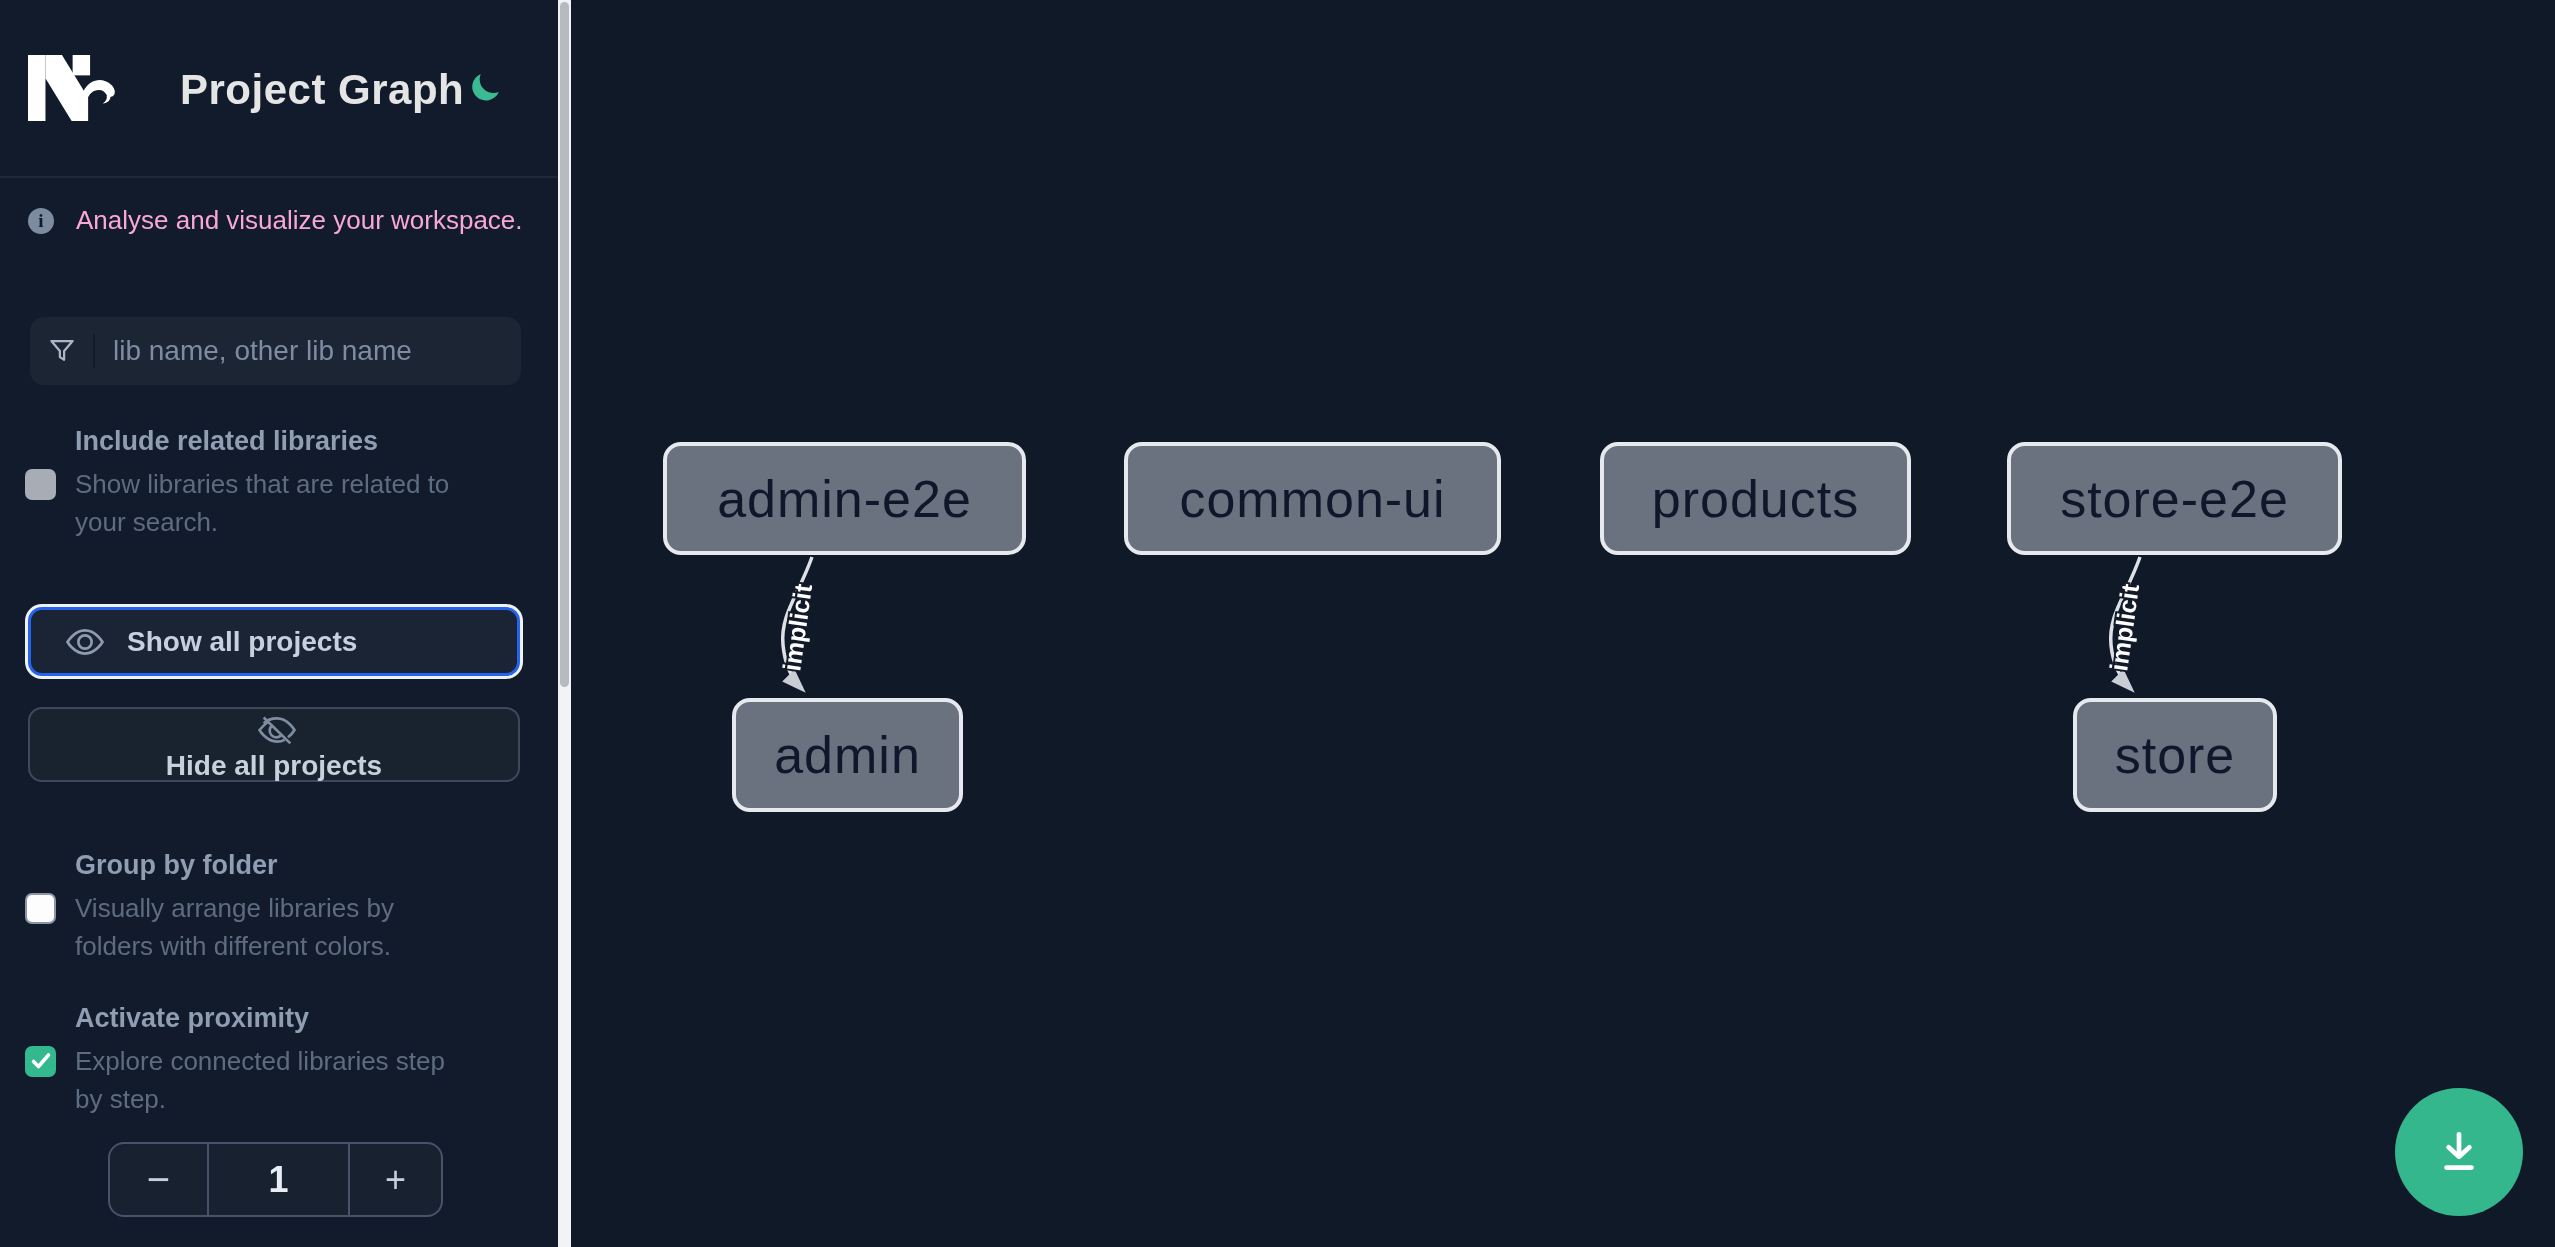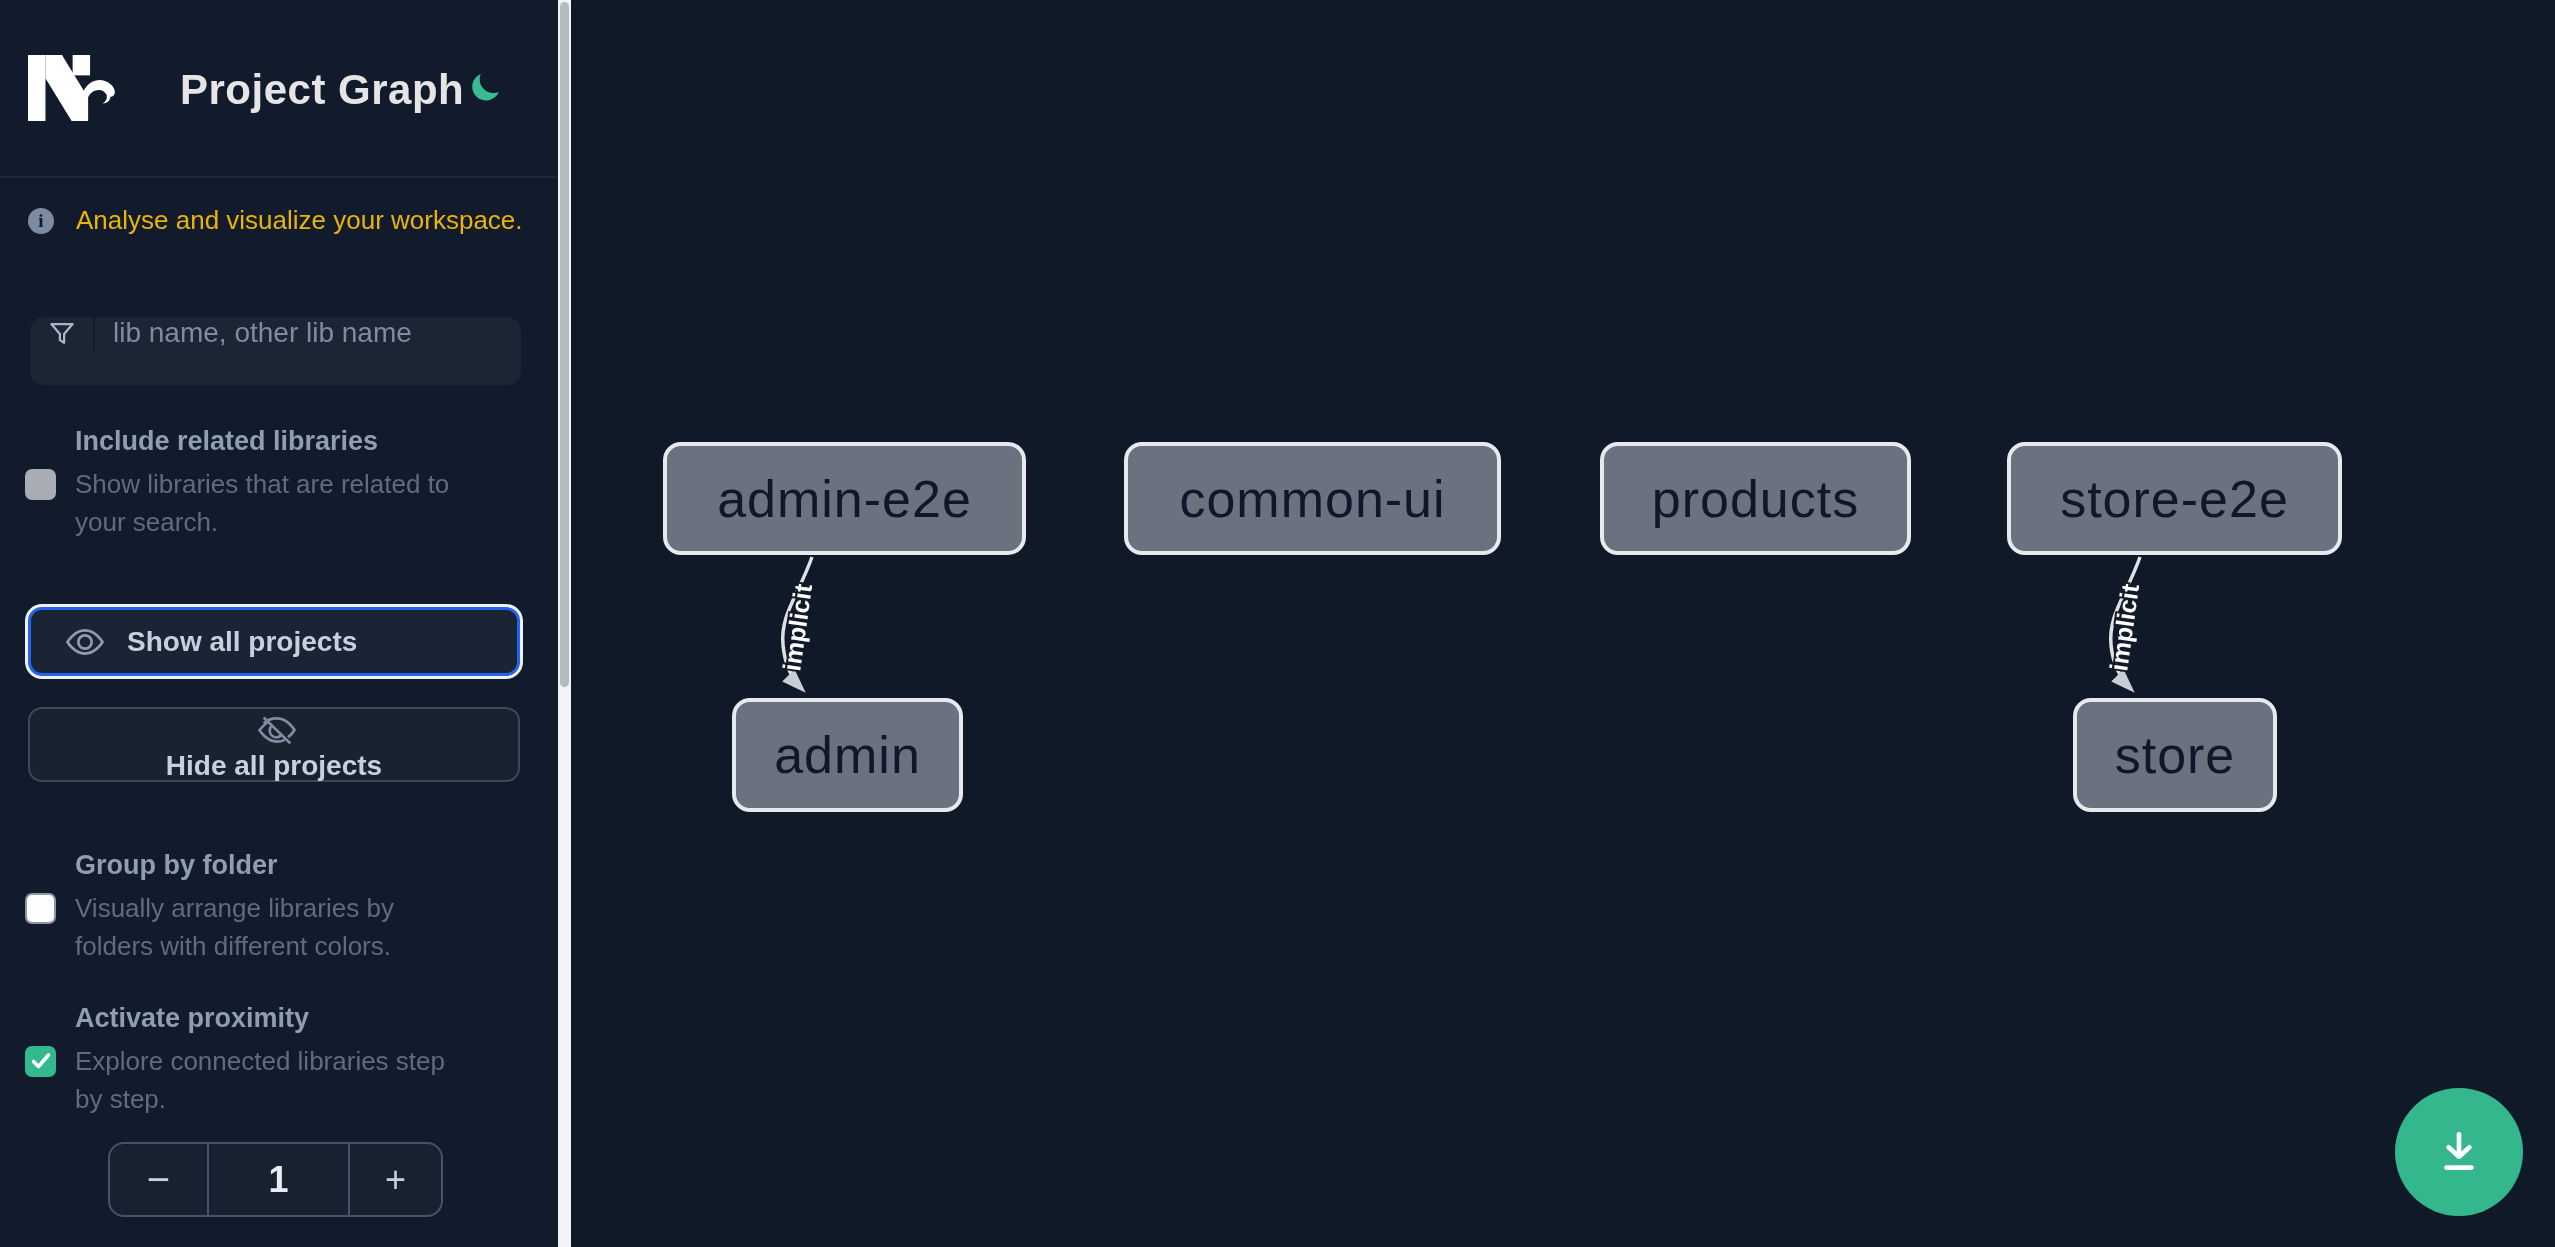--- a/index.html
+++ b/index.html
@@ -10,22 +10,22 @@
   }
   
   .sidebar{position:absolute;left:0;top:0;width:558px;height:1247px;background:#121b2b;}
   .sidebar-header{position:absolute;left:0;top:0;width:558px;height:176px;border-bottom:2px solid #1e2938;}
   .nx-logo{position:absolute;left:28px;top:55px;width:97px;height:66px;}
   .app-title{position:absolute;left:180px;top:66px;font-size:42px;font-weight:700;color:#e5e5e5;letter-spacing:.5px;}
   .theme-toggle{position:absolute;left:468px;top:70px;width:34px;height:34px;cursor:pointer;}
   .info-row{position:absolute;left:28px;top:205px;display:flex;align-items:center;}
   .info-icon{width:26px;height:26px;border-radius:50%;background:#7d8ba0;color:#111a2b;
     display:flex;align-items:center;justify-content:center;font-size:19px;font-weight:700;font-family:"Liberation Serif",serif;}
-  .info-text{margin-left:22px;font-size:26px;color:#eab308;}
-  .search-bar{position:absolute;left:30px;top:317px;width:491px;height:68px;background:#1b2533;border-radius:14px;display:flex;align-items:flex-start;overflow:hidden;}
+  .info-text{margin-left:22px;font-size:26px;color:#f9a8d4;}
+  .search-bar{position:absolute;left:30px;top:317px;width:491px;height:68px;background:#1b2533;border-radius:14px;display:flex;align-items:center;overflow:hidden;}
   .funnel-cell{width:63px;display:flex;align-items:center;justify-content:center;border-right:2px solid #121b29;}
   .search-bar input{flex:1;background:transparent;border:none;outline:none;color:#e2e8f0;font-size:28px;
     padding:0 0 0 18px;font-family:"Liberation Sans",sans-serif;}
   .search-bar input::placeholder{color:#7e8ca3;}
   .toggle-row{position:absolute;left:25px;display:flex;align-items:center;}
   .cb{width:31px;height:31px;border-radius:7px;flex:0 0 auto;margin-top:2px;cursor:pointer;}
   .cb-gray{background:#a8adb5;}
   .cb-white{background:#fdfdfd;border:2px solid #8d96a3;width:27px;height:27px;}
   .cb-green{background:#34b98f;display:flex;align-items:center;justify-content:center;}
   .toggle-texts{margin-left:19px;width:446px;}

